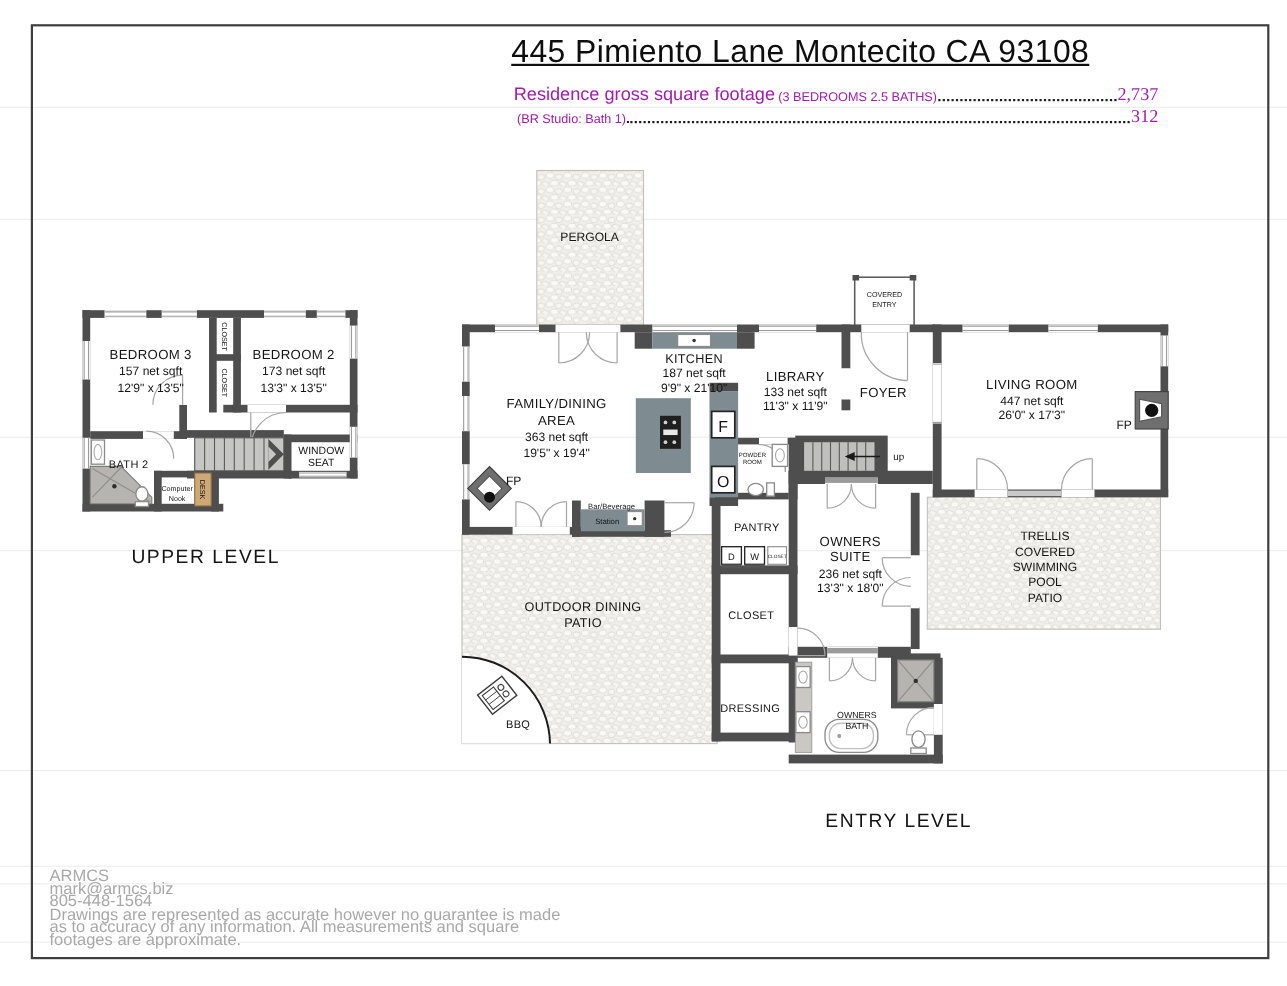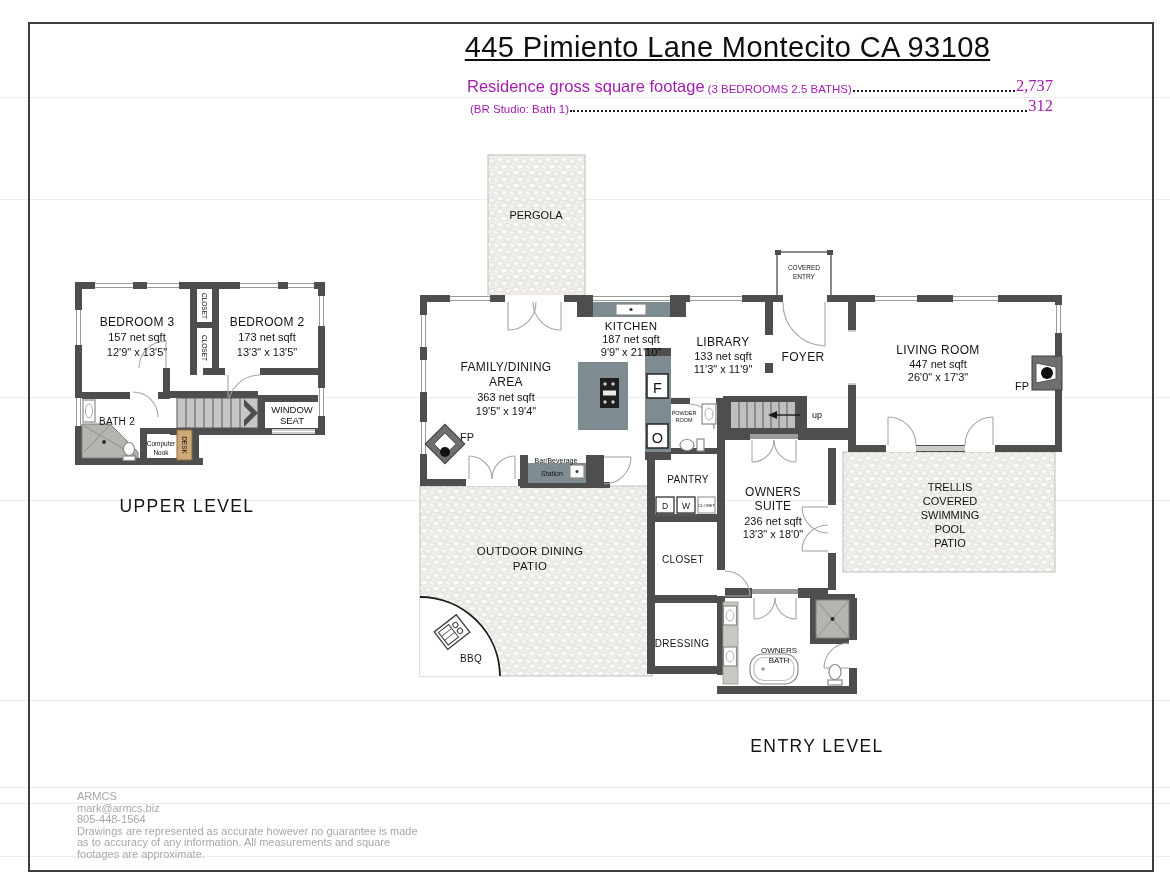--- a/index.html
+++ b/index.html
@@ -6,21 +6,21 @@
   body{width:1170px;height:896px;position:relative;font-family:"Liberation Sans",sans-serif;overflow:hidden;}
   .hline{position:absolute;left:0;width:1170px;height:1px;background:#ededec;}
   .frame{position:absolute;left:28px;top:22px;width:1122px;height:846px;border:2.5px solid #3d3d3d;}
   .title{position:absolute;left:415px;top:31px;width:625px;text-align:center;font-size:29px;letter-spacing:.4px;color:#0e0e0e;white-space:nowrap;text-decoration:underline;}
   .sqft{position:absolute;left:447px;top:76px;width:586px;color:#a21caf;margin-left:20px;}
   .sqrow{display:flex;align-items:flex-end;height:20px;}
   .lbl{font-size:16.5px;white-space:nowrap;}
   .note{font-size:11.5px;white-space:nowrap;padding:0 0 1px 3px;}
   .dots{flex:1;border-bottom:2.3px dotted #1c1c1c;margin:0 1px 4px 1px;min-width:10px;}
   .val{font-size:16.5px;white-space:nowrap;font-family:Liberation Serif, serif;}
-  .credits{position:absolute;left:45px;top:791px;font-size:11px;line-height:11.5px;color:#a8a8a8;margin-left:32px;}
+  .credits{position:absolute;left:45px;top:791px;font-size:15px;line-height:11.5px;color:#a8a8a8;}
   svg.plan{position:absolute;left:0;top:0;}
   svg text{font-family:"Liberation Sans",sans-serif;fill:#141414;text-anchor:middle;}
   .wall{fill:#4e4e4e;}
   .win{fill:#fff;}
   .wl{stroke:#9b9b9b;stroke-width:1;}
   .arc{stroke:#a6a6a6;stroke-width:1.1;fill:none;}
   .leaf{stroke:#a6a6a6;stroke-width:1.1;}
   .slate{fill:#7e8b91;}
   .hdr{fill:#9b9b9b;}
   .fixt{fill:#fff;stroke:#8b8b8b;stroke-width:1.2;}

